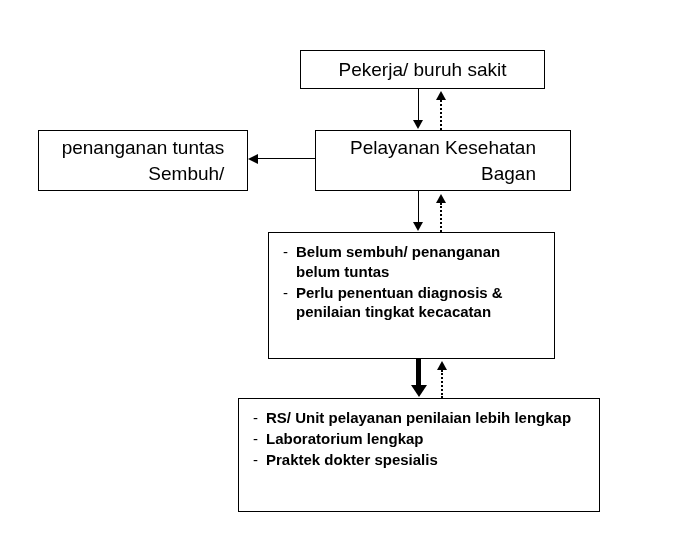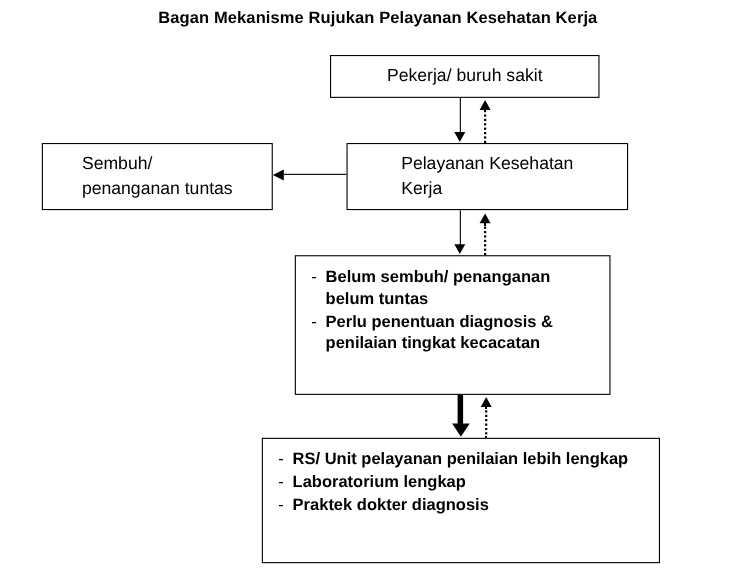--- a/index.html
+++ b/index.html
@@ -36,23 +36,23 @@
   .node {
     position: absolute;
     box-sizing: border-box;
     border: 1.6px solid #000000;
     background: #ffffff;
   }
   .node-center {
     display: flex;
     align-items: center;
     justify-content: center;
-    text-align: left;
+    text-align: right;
     line-height: 1.35;
-    font-size: 16px;
+    font-size: 19px;
   }
   .node-list {
     padding: 9px 10px 0 14px;
     font-size: 15px;
     line-height: 1.32;
   }
 
   
   .dash-item {
     display: flex;
@@ -129,43 +129,42 @@
     border-top: 5.5px solid transparent;
     border-bottom: 5.5px solid transparent;
     border-right: 10px solid #000;
   }
 </style>
 </head>
 <body>
 
 <div id="canvas">
 
-  <div class="chart-title">Bagan Mekanisme Rujukan Pelayanan Kesehatan Kerja</div>
 
   <div class="node node-center" id="box-worker">
     <span>Pekerja/ buruh sakit</span>
   </div>
 
   <div class="v-solid" style="left:418px; top:89px; height:33px;"></div>
   <div class="arrow-down" style="left:412.5px; top:120px;"></div>
 
   <div class="v-dotted" style="left:440px; top:100px; height:30px;"></div>
   <div class="arrow-up" style="left:435.5px; top:91px;"></div>
 
   <div class="node node-center" id="box-service">
     <div>
       <div>Pelayanan Kesehatan</div>
-      <div>Kerja</div>
+      <div>Bagan</div>
     </div>
   </div>
 
   <div class="node node-center" id="box-recovered">
     <div>
+      <div>penanganan tuntas</div>
       <div>Sembuh/</div>
-      <div>penanganan tuntas</div>
     </div>
   </div>
 
   <div class="h-solid" style="left:258px; top:158px; width:57px;"></div>
   <div class="arrow-left" style="left:248px; top:153.5px;"></div>
 
   <div class="v-solid" style="left:418px; top:191px; height:32px;"></div>
   <div class="arrow-down" style="left:412.5px; top:222px;"></div>
 
   <div class="v-dotted" style="left:440px; top:203px; height:29px;"></div>
@@ -192,17 +191,17 @@
     <div class="dash-item">
       <span class="dash-mark">-</span>
       <span class="dash-text">RS/ Unit pelayanan penilaian lebih lengkap</span>
     </div>
     <div class="dash-item">
       <span class="dash-mark">-</span>
       <span class="dash-text">Laboratorium lengkap</span>
     </div>
     <div class="dash-item">
       <span class="dash-mark">-</span>
-      <span class="dash-text">Praktek dokter diagnosis</span>
+      <span class="dash-text">Praktek dokter spesialis</span>
     </div>
   </div>
 
 </div>
 
 </body></html>

